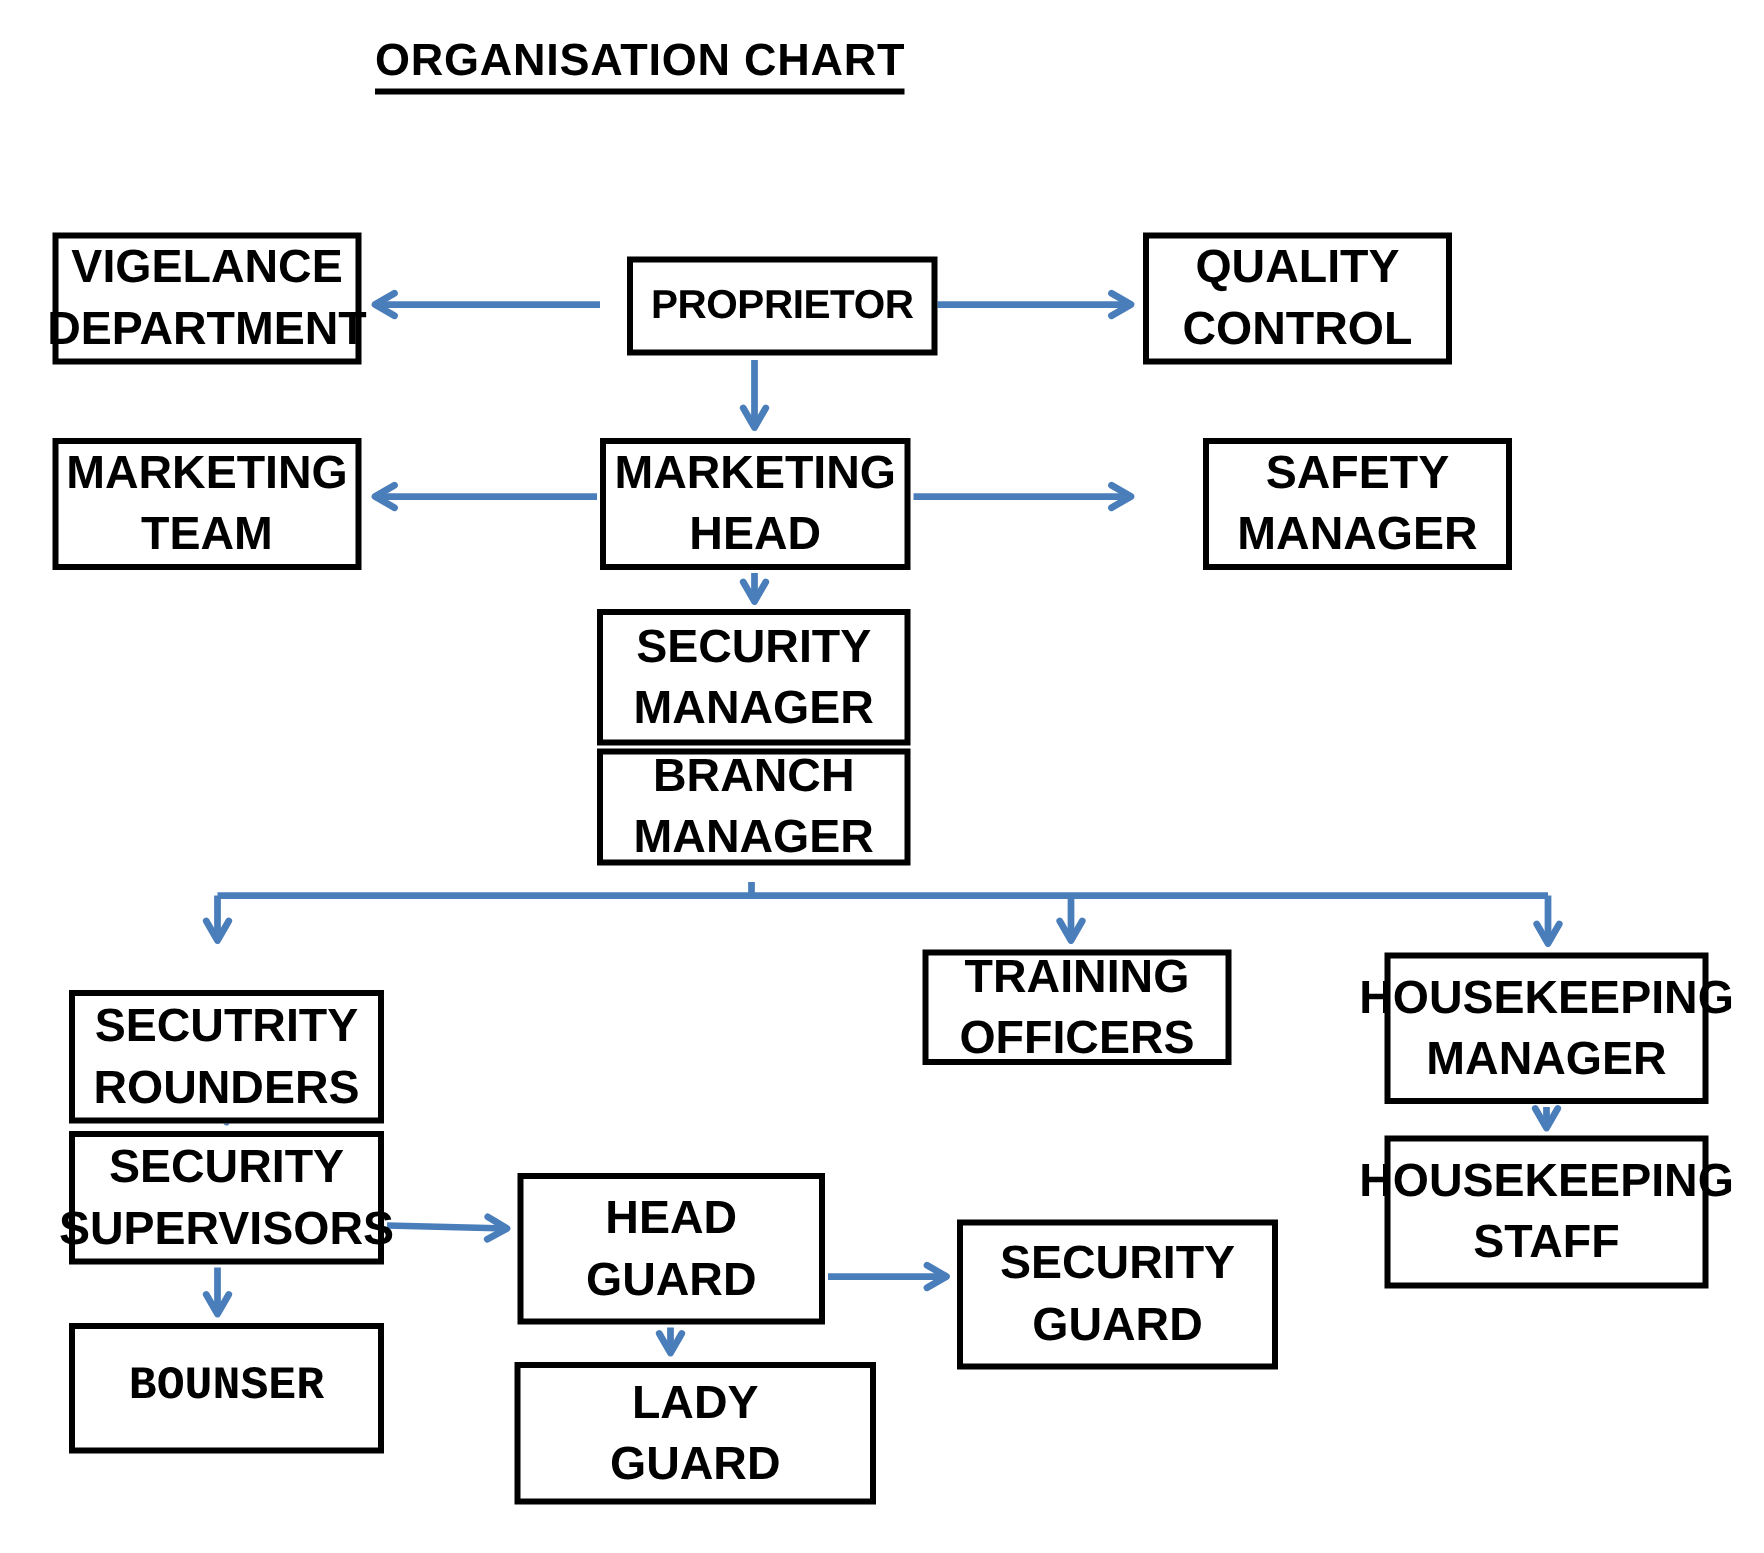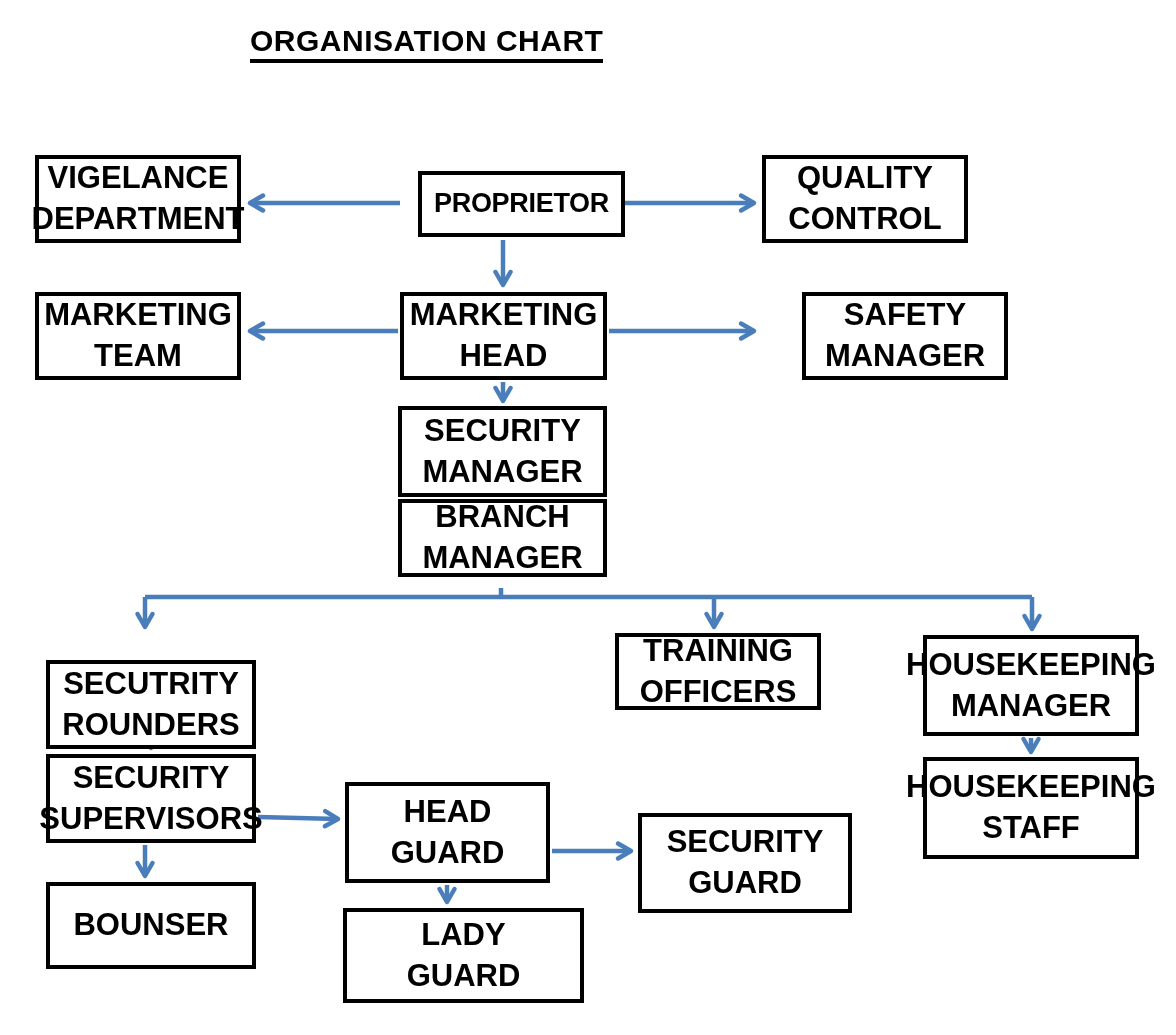--- a/index.html
+++ b/index.html
@@ -85,17 +85,17 @@
   <div class="node" style="left:46px;top:754px;width:210px;height:89px;">SECURITY
 SUPERVISORS</div>
   <div class="node" style="left:923px;top:757px;width:216px;height:102px;">HOUSEKEEPING
 STAFF</div>
 
   <div class="node" style="left:345px;top:782px;width:205px;height:101px;">HEAD
 GUARD</div>
   <div class="node" style="left:638px;top:813px;width:214px;height:100px;">SECURITY
 GUARD</div>
 
-  <div class="node" style="left:46px;top:882px;width:210px;height:87px;">BOUNSER</div>
+  <div class="node" style="left:46px;top:882px;width:210px;height:87px;font-family:Liberation Mono, monospace;">BOUNSER</div>
   <div class="node" style="left:343px;top:908px;width:241px;height:95px;">LADY
 GUARD</div>
 
 </div>
 
 </body></html>

